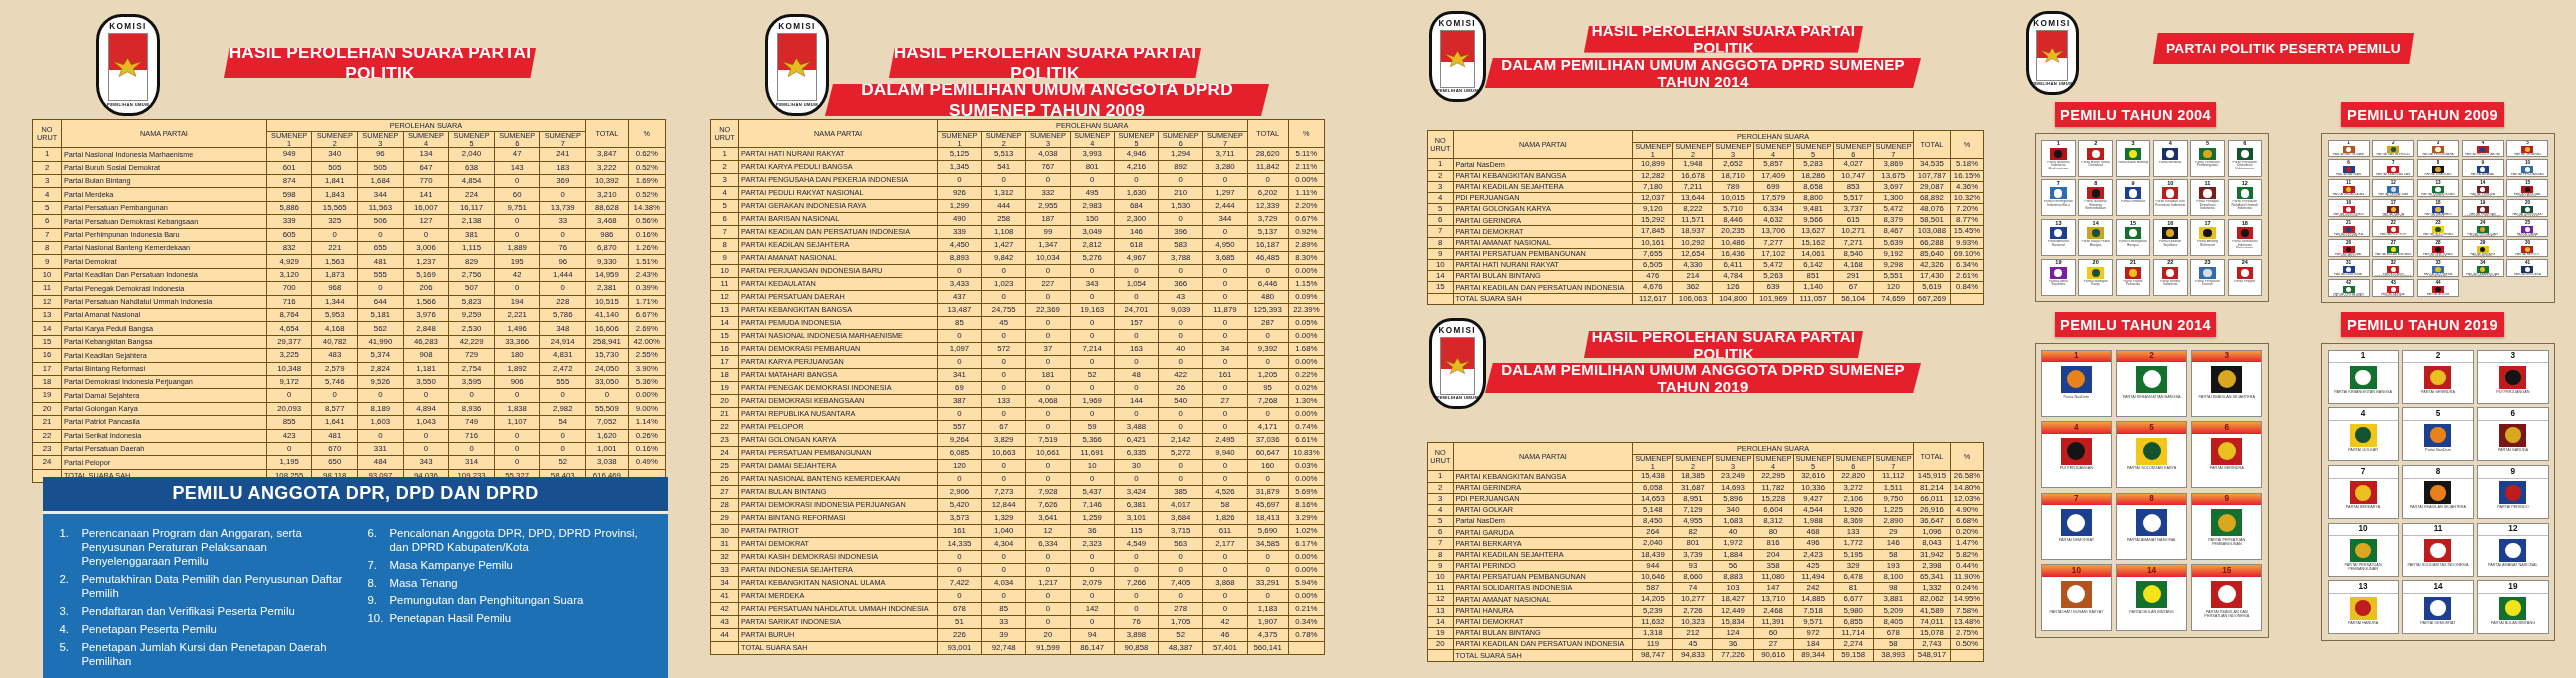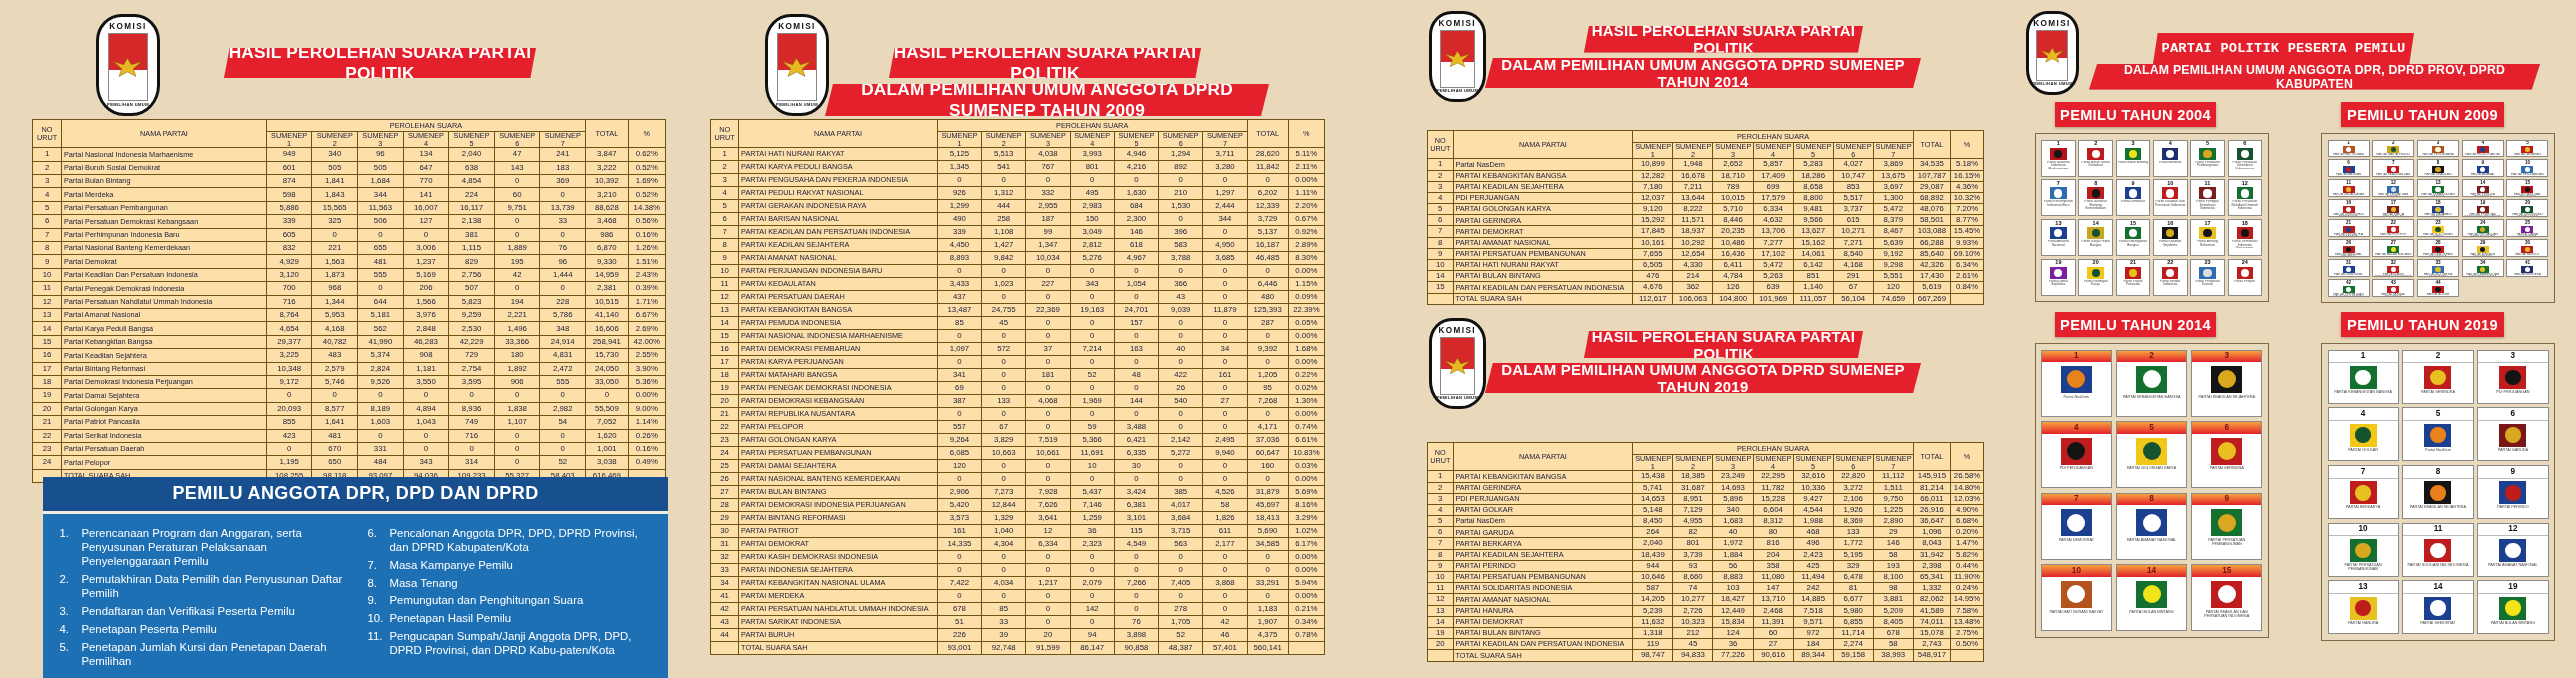--- a/index.html
+++ b/index.html
@@ -480,24 +480,20 @@
             <span class="ph-t">Masa Tenang</span>
           </div>
           <div class="ph-item">
             <span class="ph-n">9.</span>
             <span class="ph-t">Pemungutan dan Penghitungan Suara</span>
           </div>
           <div class="ph-item">
             <span class="ph-n">10.</span>
             <span class="ph-t">Penetapan Hasil Pemilu</span>
           </div>
-          <div class="ph-item">
-            <span class="ph-n">11.</span>
-            <span class="ph-t">Pengucapan Sumpah/Janji Anggota DPR, DPD, DPRD Provinsi, dan DPRD Kabu-paten/Kota</span>
-          </div>
         </div>
     </div>
   </div>
 </section>
 
 <section class="panel" style="left:710px;width:615px;">
   <div class="kpu" style="left:55px;top:13.7px;width:64px;height:102px;">
       <div class="kpu-shield">
         <div class="kpu-top">KOMISI</div>
         <div class="kpu-flag">
@@ -1331,21 +1327,21 @@
           <td>22,295</td>
           <td>32,616</td>
           <td>22,820</td>
           <td>11,112</td>
           <td>145,915</td>
           <td>26.58%</td>
         </tr>
         <tr>
           <td>2</td>
           <td class="l">PARTAI GERINDRA</td>
-          <td>5,741</td>
+          <td>6,058</td>
           <td>31,687</td>
           <td>14,693</td>
           <td>11,782</td>
           <td>10,336</td>
           <td>3,272</td>
           <td>1,511</td>
           <td>81,214</td>
           <td>14.80%</td>
         </tr>
         <tr>
@@ -1552,22 +1548,21 @@
       <div class="kpu-shield">
         <div class="kpu-top">KOMISI</div>
         <div class="kpu-flag">
           <svg class="kpu-garuda" viewBox="0 0 24 16">
             <path d="M12 1 L15 6 L23 3.5 L16.5 9 L18.5 15 L12 11.5 L5.5 15 L7.5 9 L1 3.5 L9 6 Z" fill="#e8b923" stroke="#7a5c00" stroke-width="0.4"></path>
           </svg>
         </div>
         <div class="kpu-bottom">PEMILIHAN UMUM</div>
       </div>
     </div>
-  <div class="banner f15" style="left:133px;top:33px;width:261px;height:31px;font-family:Liberation Mono, monospace;">PARTAI POLITIK PESERTA PEMILU</div>
-  <div class="banner f14" style="left:69px;top:64px;width:451px;height:25.6px;">DALAM PEMILIHAN UMUM ANGGOTA DPR, DPRD PROV, DPRD KABUPATEN</div>
+  <div class="banner f15" style="left:133px;top:33px;width:261px;height:31px;">PARTAI POLITIK PESERTA PEMILU</div>
 
   <div class="year-label" style="left:35px;top:102px;width:161px;height:25px;">PEMILU TAHUN 2004</div>
   <div class="lgrid g04" style="left: 14.6px; top: 133px; width: 221px; grid-template-columns: repeat(6, 1fr);">
       <div class="lcell" title="Partai Nasional Indonesia Marhaenisme">
         <div class="lnum">1</div>
         <div class="llogo" style="background:#b3121b">
           <i style="background:#141414"></i>
         </div>
         <div class="lname">Partai Nasional Indonesia Marhaenisme</div>
       </div>

